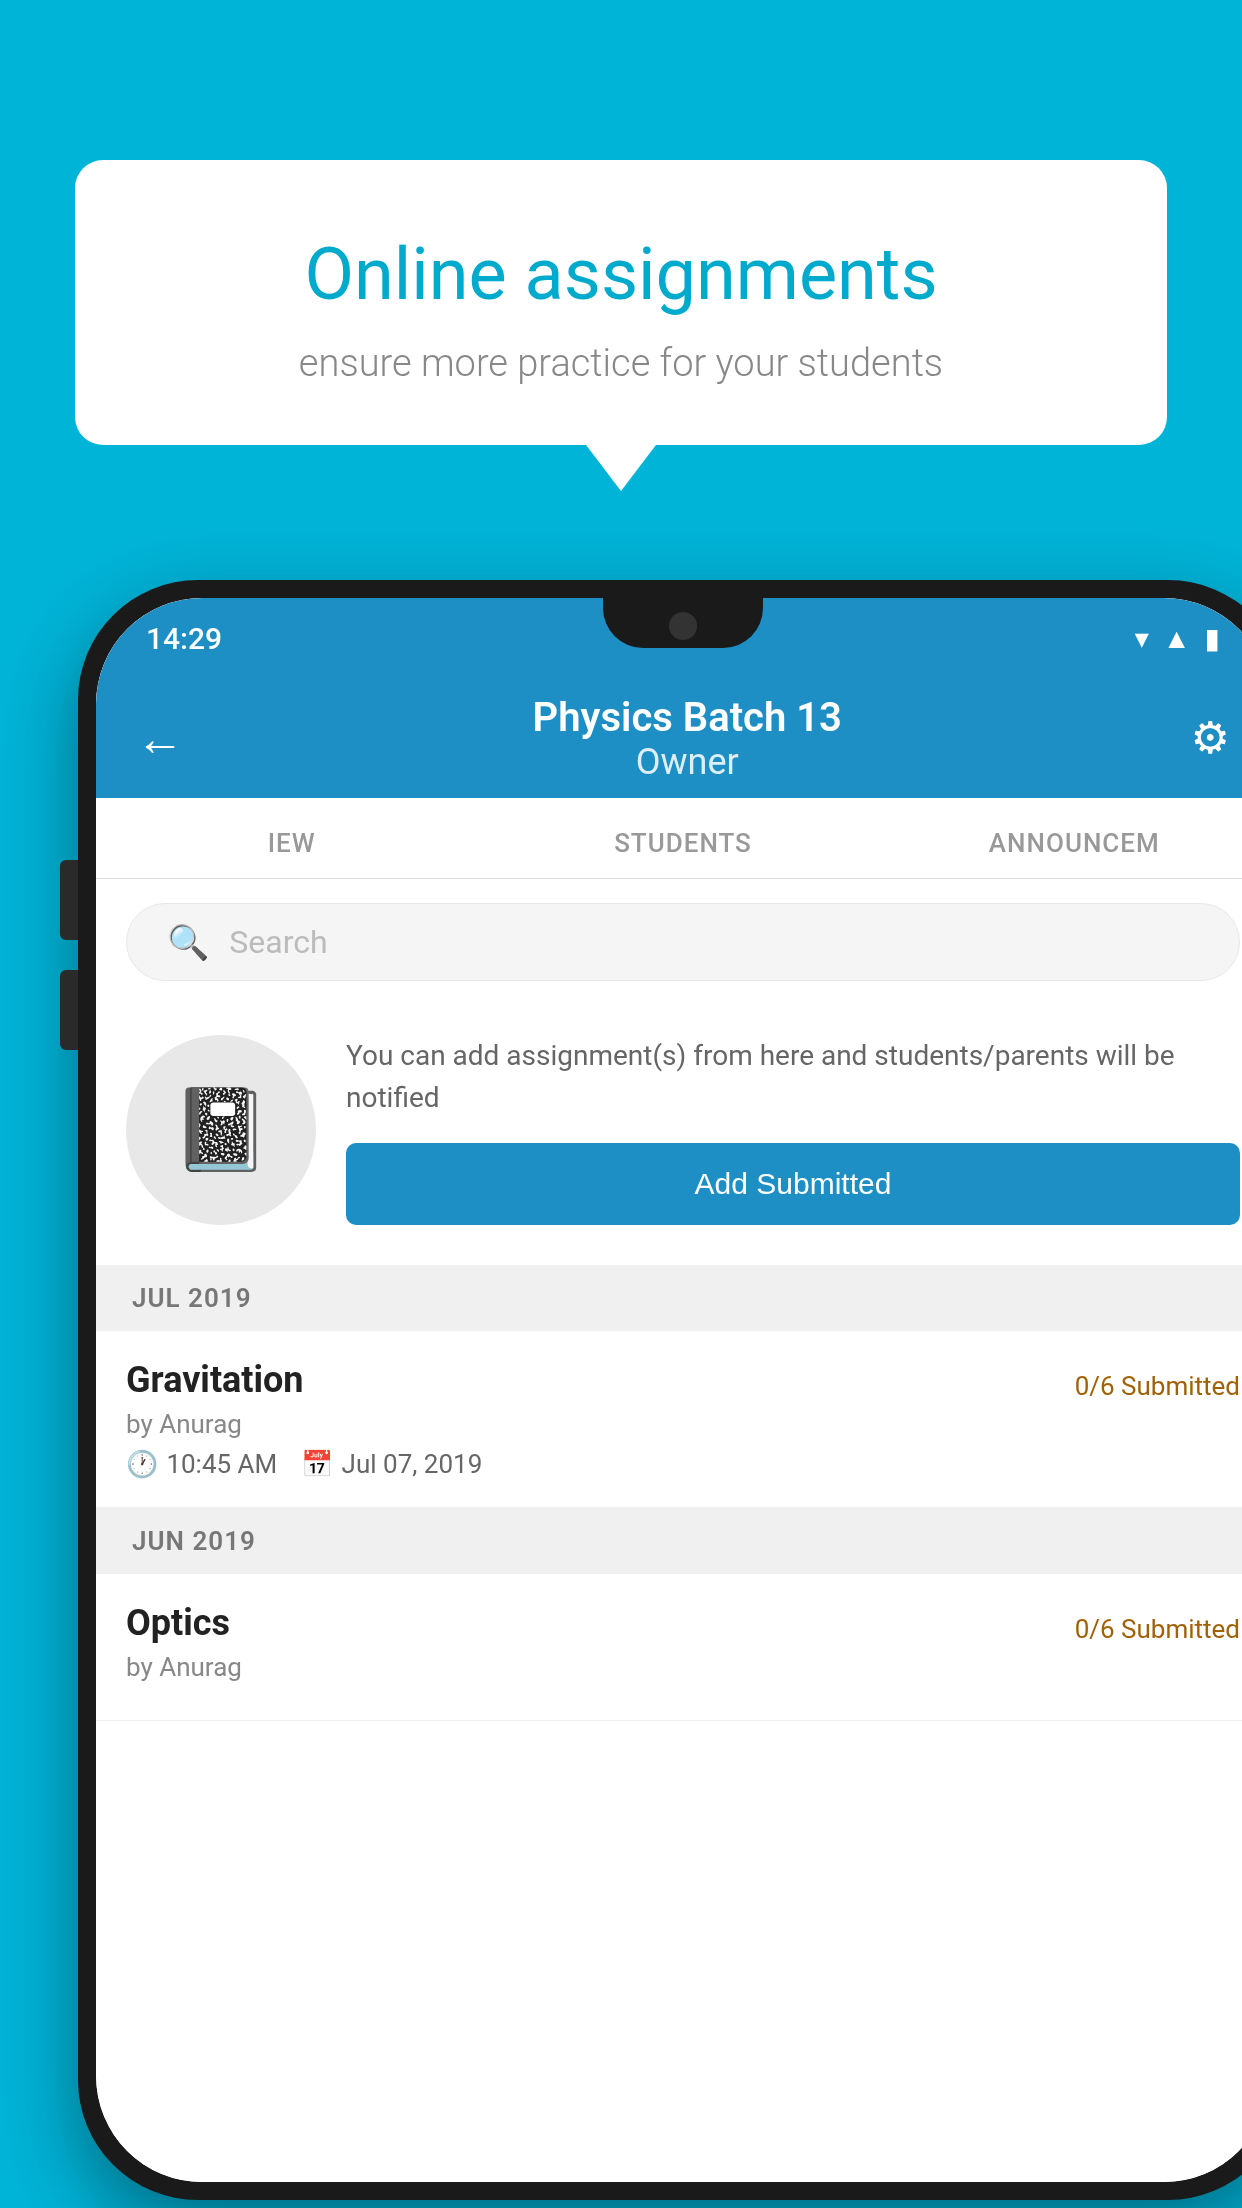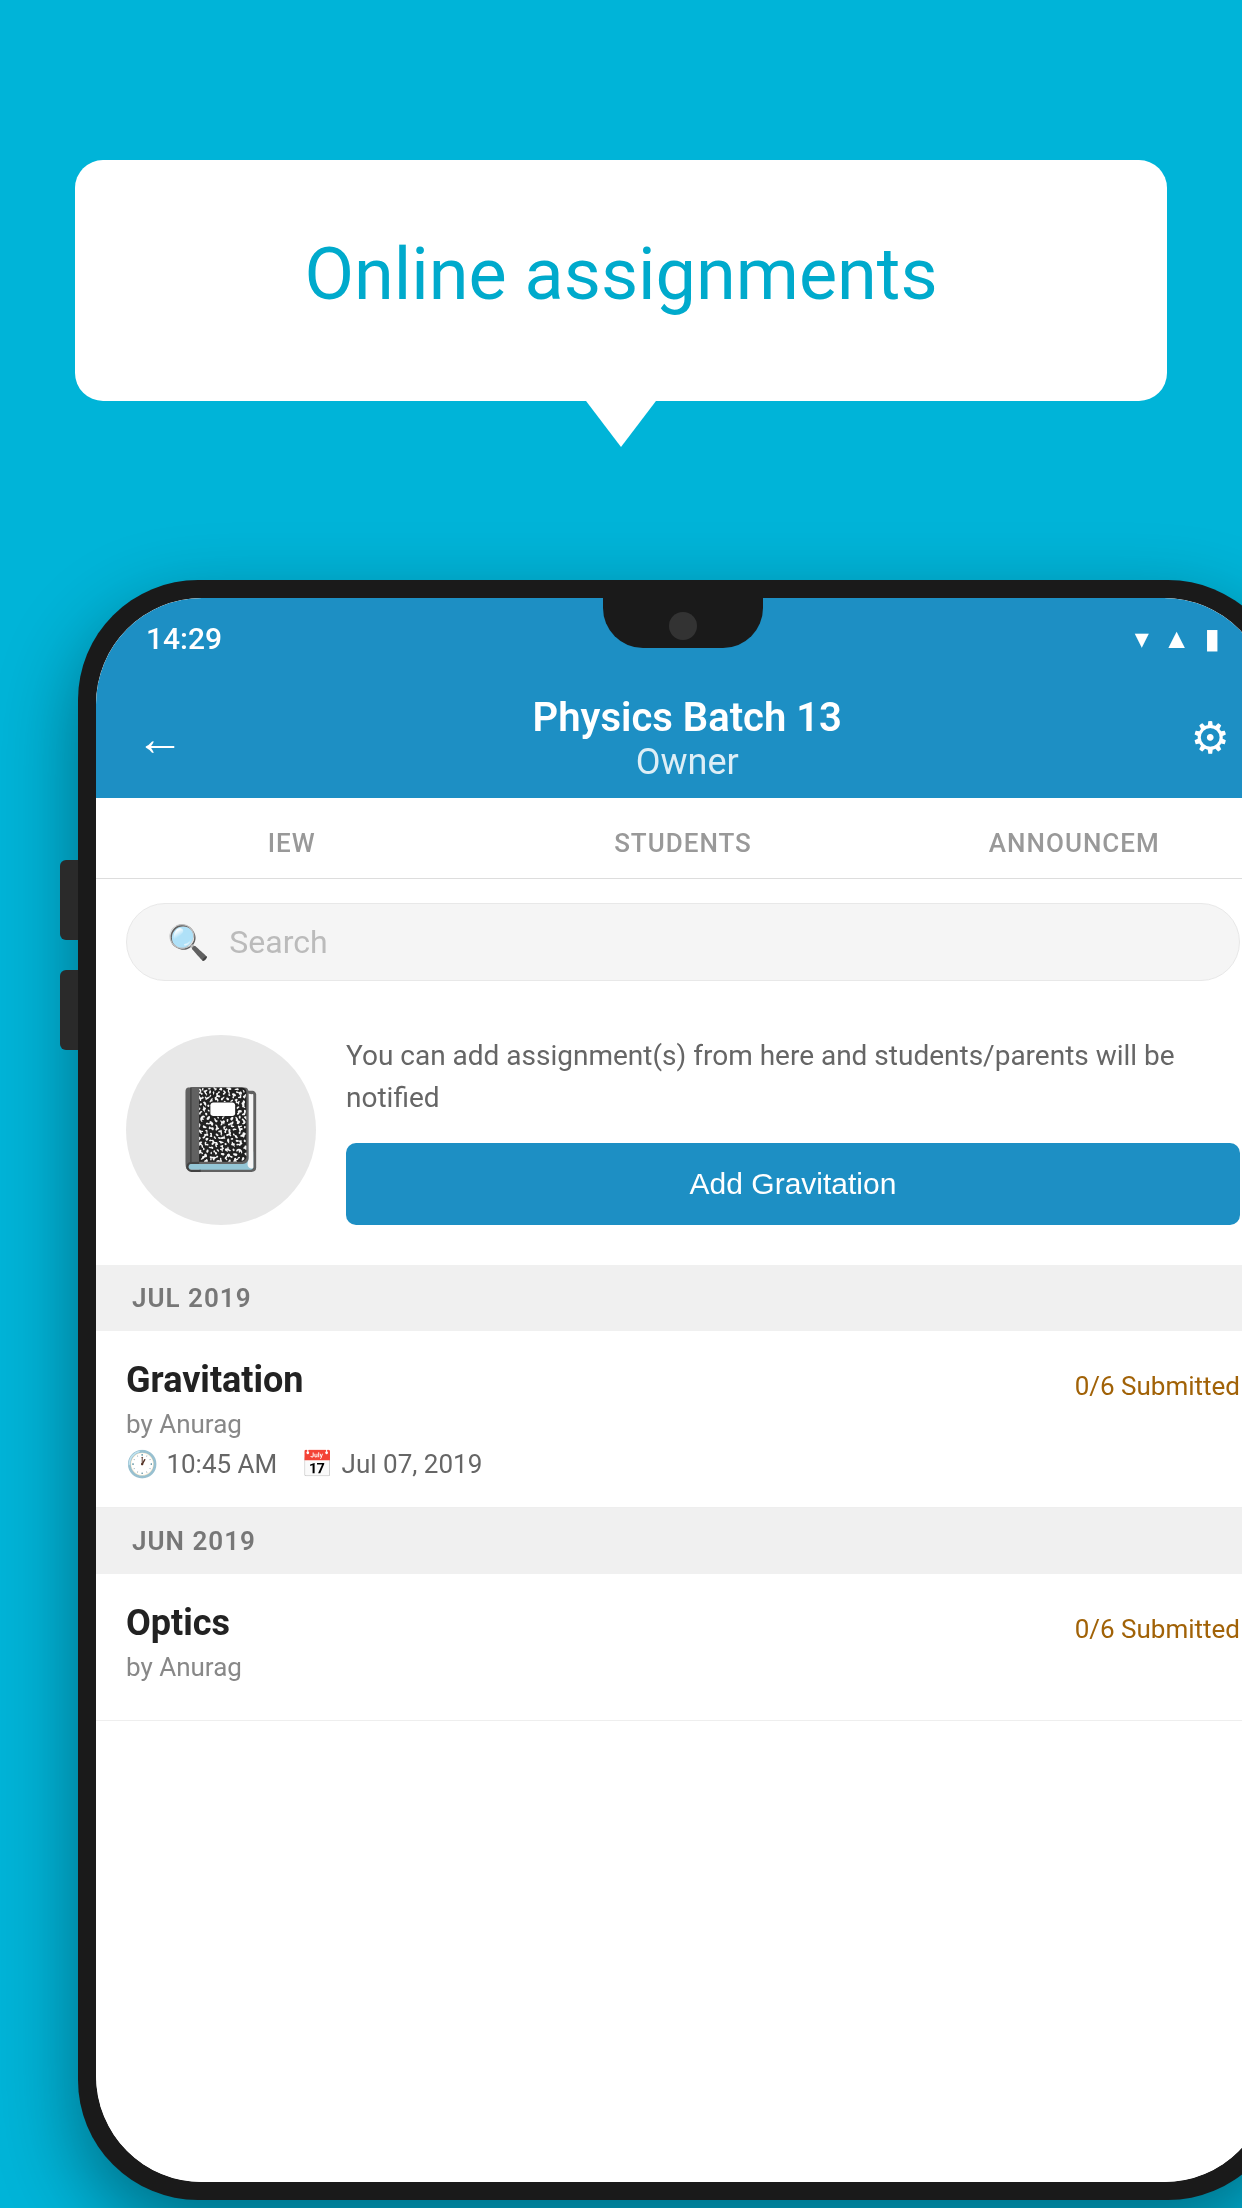--- a/index.html
+++ b/index.html
@@ -346,20 +346,21 @@
       border-radius: 106px;
       overflow: hidden;
     }
   </style>
 </head>
 <body>
 
 <div class="speech-bubble-container">
   <div class="speech-bubble">
     <div class="bubble-title">Online assignments</div>
+    <div class="bubble-subtitle">ensure more practice for your students</div>
   </div>
 </div>
 
 <div class="phone-frame">
 
   <div class="phone-button-left vol-up"></div>
   <div class="phone-button-left vol-down"></div>
   <div class="phone-button-right power"></div>
 
   <div class="phone-inner">
@@ -398,21 +399,21 @@
           <span class="search-icon-wrap">🔍</span>
           <span class="search-text">Search</span>
         </div>
 
         <div class="promo-card">
           <div class="promo-icon-circle">
             <span class="notebook-icon">📓</span>
           </div>
           <div class="promo-text-area">
             <div class="promo-description">You can add assignment(s) from here and students/parents will be notified</div>
-            <button class="add-assignment-btn">Add Gravitation</button>
+            <button class="add-assignment-btn">Add Submitted</button>
           </div>
         </div>
 
         <div class="section-header">JUL 2019</div>
         <div class="assignment-item">
           <div class="assignment-row1">
             <span class="assignment-name">Gravitation</span>
             <span class="assignment-submitted">0/6 Submitted</span>
           </div>
           <div class="assignment-by">by Anurag</div>

